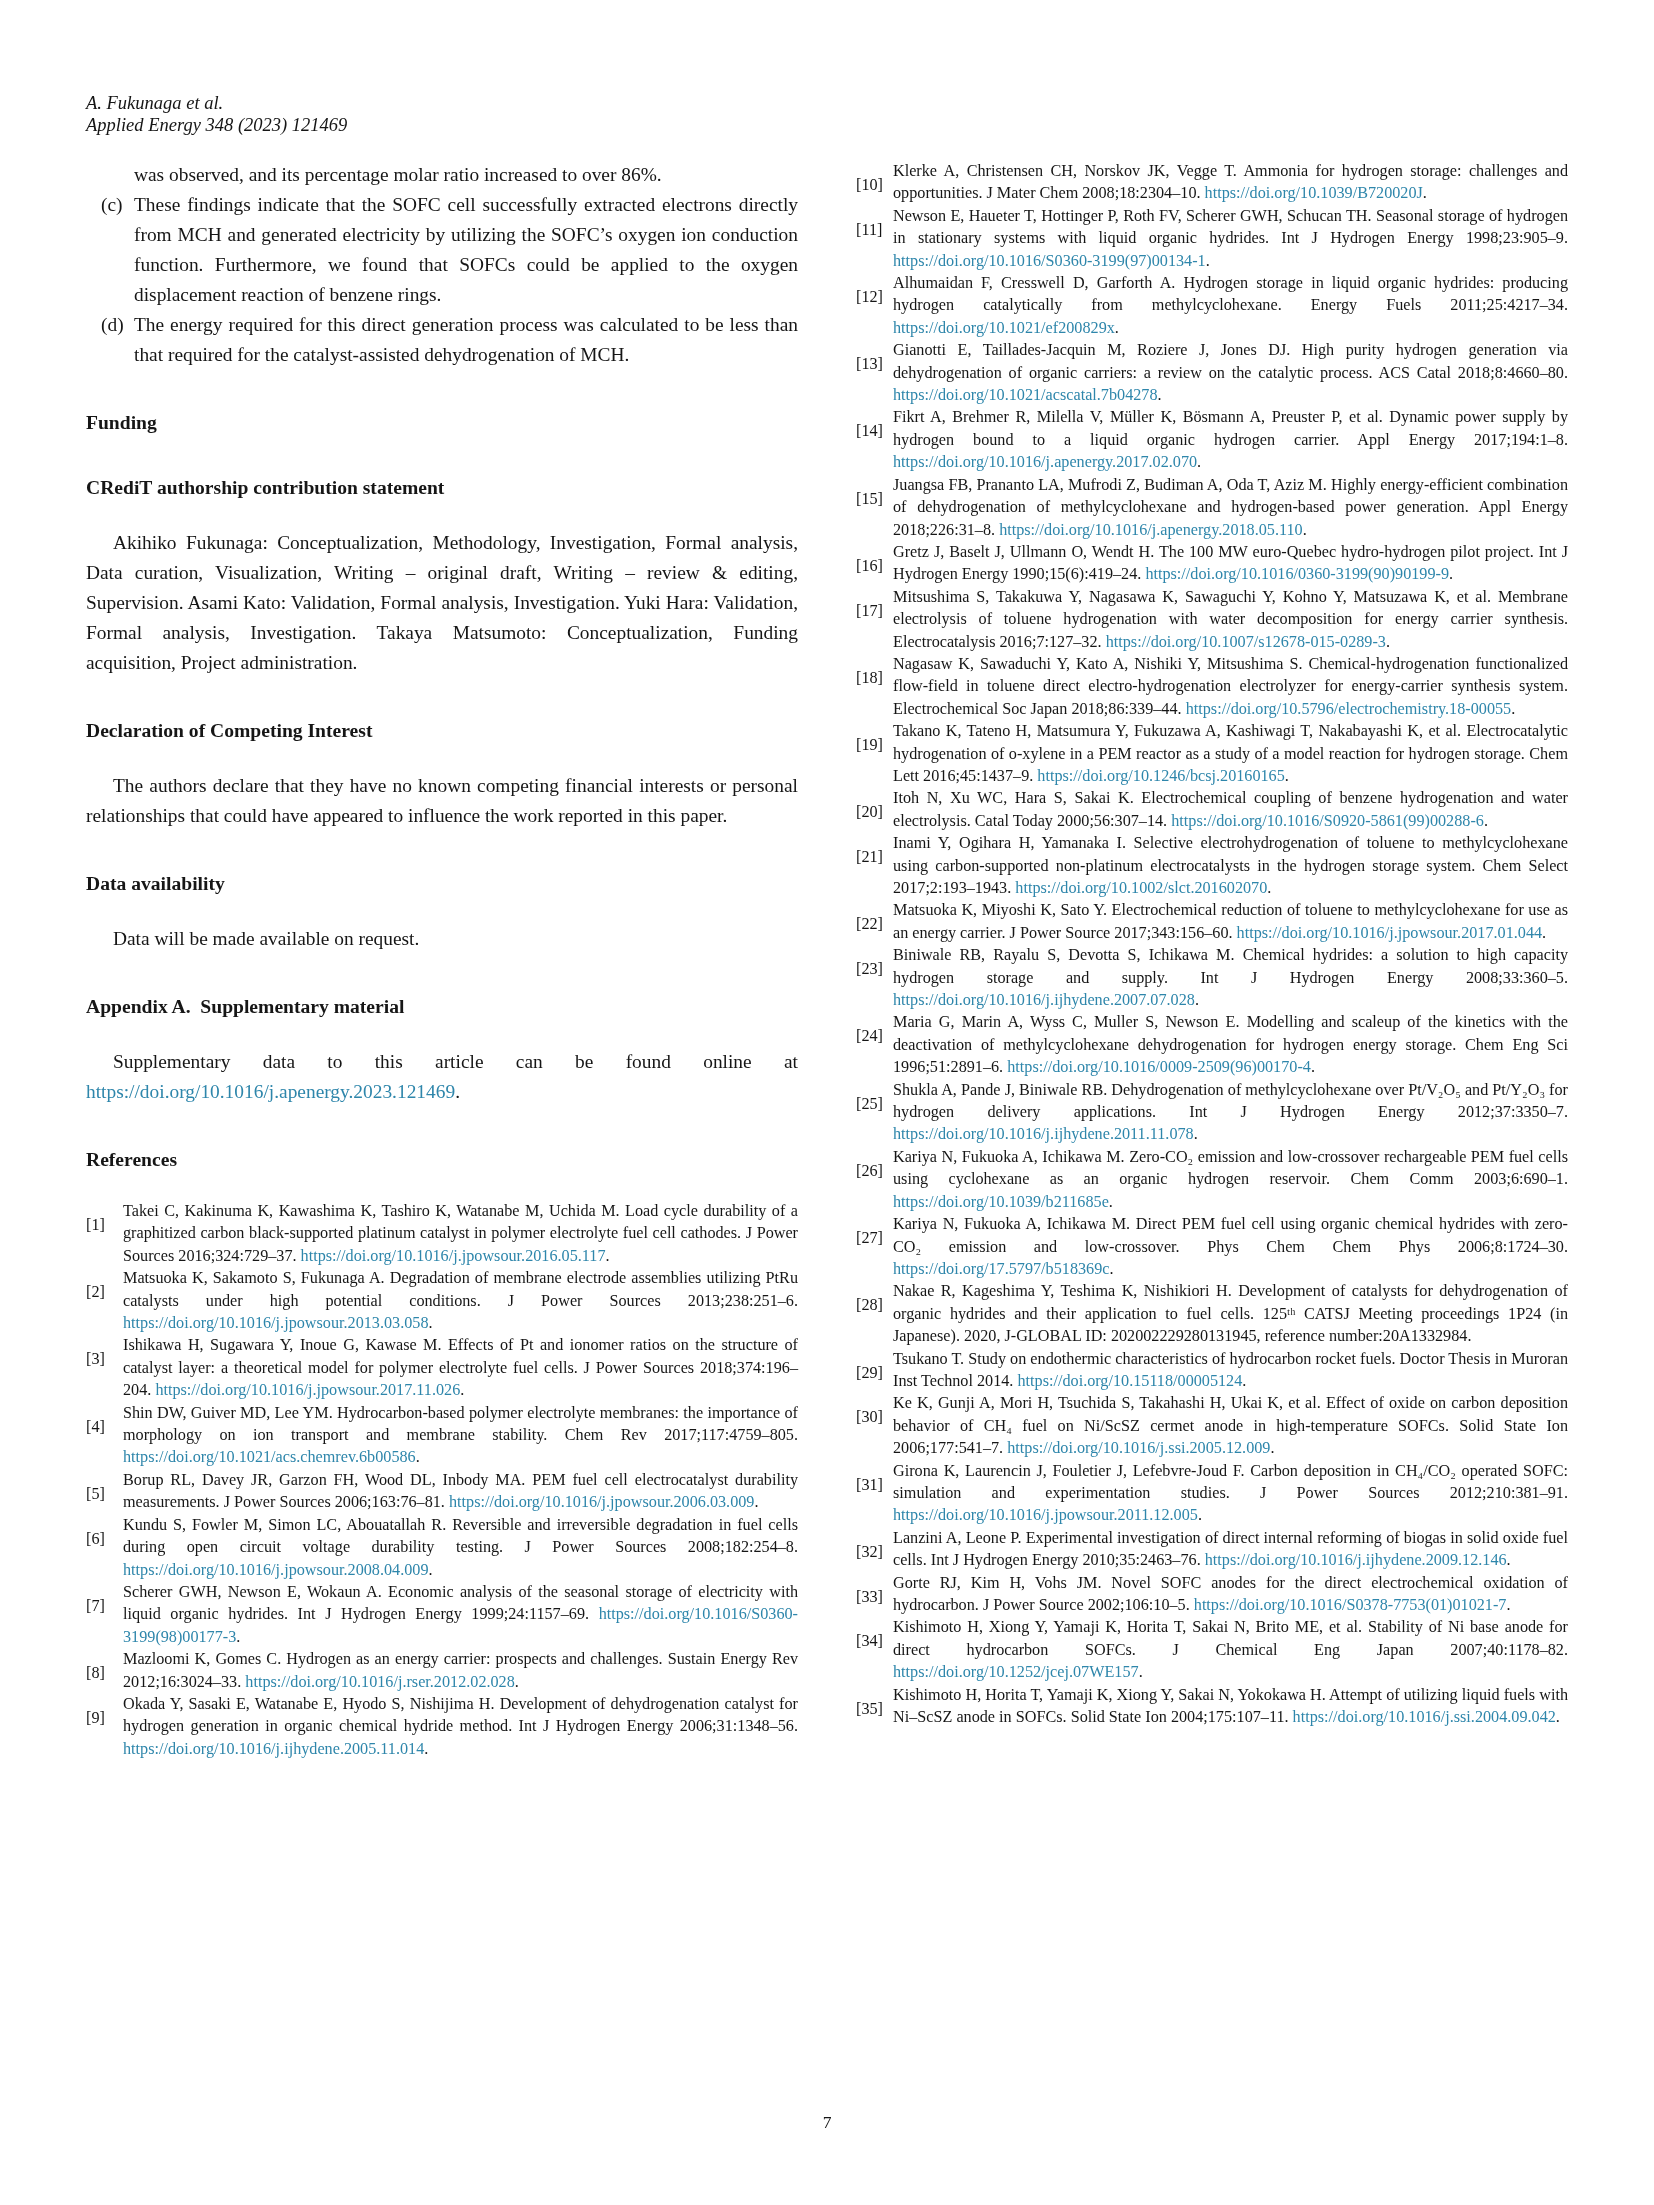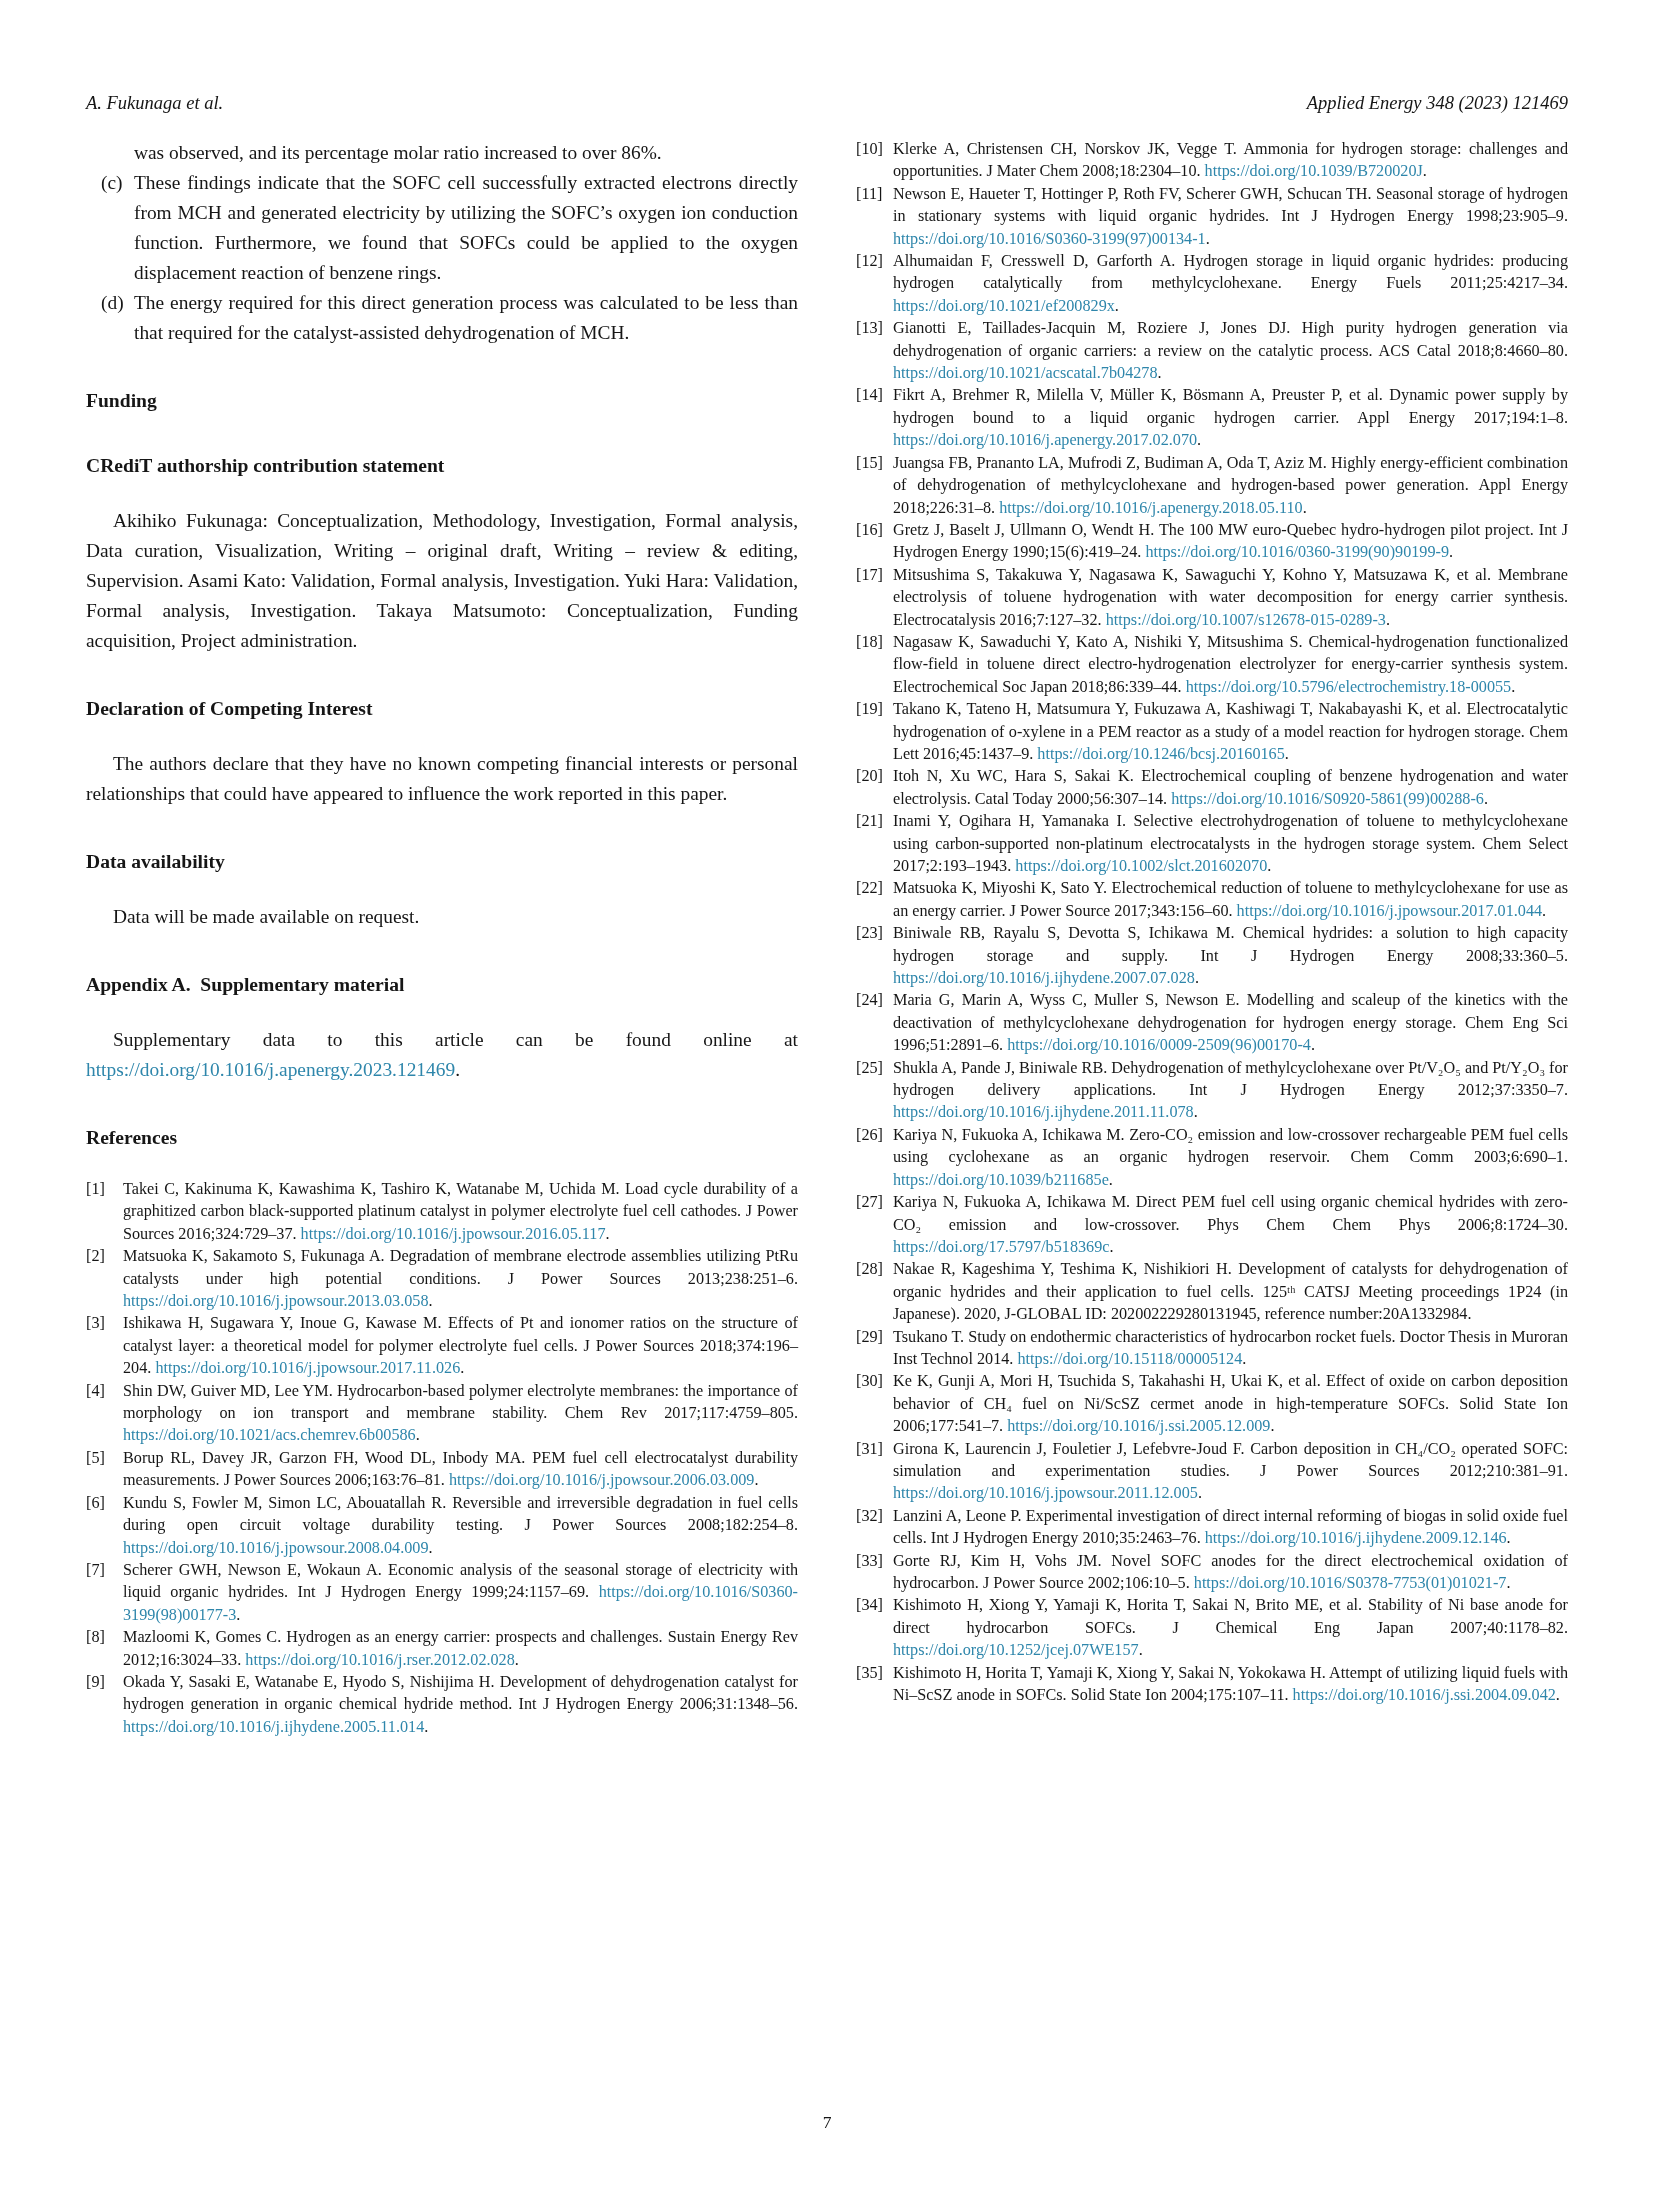--- a/index.html
+++ b/index.html
@@ -9,21 +9,21 @@
     margin:0 auto;
     background:#ffffff;
     box-sizing:border-box;
     padding:92px 86px 0 86px;
     font-family:"Liberation Serif","DejaVu Serif",serif;
     color:#161616;
     overflow:hidden;
   }
   .header {
     display:flex; justify-content:space-between;
-    font-style:italic; font-size:18.5px; line-height:22px;
+    font-style:italic; font-size:18.5px; line-height:22px;flex-direction:column;
   }
   .columns { display:flex; gap:58px; margin-top:24px; }
   .col { width:714px; box-sizing:border-box; }
 
   .body-text { font-size:19.4px; line-height:30px; text-align:justify; }
   .frag { margin-left:48px; }
 
   .list-item { position:relative; padding-left:48px; }
   .marker { position:absolute; left:15px; top:0; }
 
@@ -33,21 +33,21 @@
   }
   .para { margin:0; text-indent:27px; }
   .para b { font-weight:normal; }
 
   .refs {
     font-size:16.2px; line-height:22.4px;
     text-align:justify; margin-top:24px;
   }
   .refs-right { margin-top:0; }
   .ref { position:relative; padding-left:37px; box-sizing:border-box; }
-  .ref-num { position:absolute; left:0; top:0; }
+  .ref-num { position:absolute; left:0; top:14px; }
   .link { color:var(--link-color,#2e86ab); text-decoration:none; overflow-wrap:break-word; cursor:pointer; }
 
   .footer {
     position:absolute; left:0; right:0; bottom:72px;
     text-align:center; font-size:17.5px;
   }
 </style>
 </head>
 <body>
 

